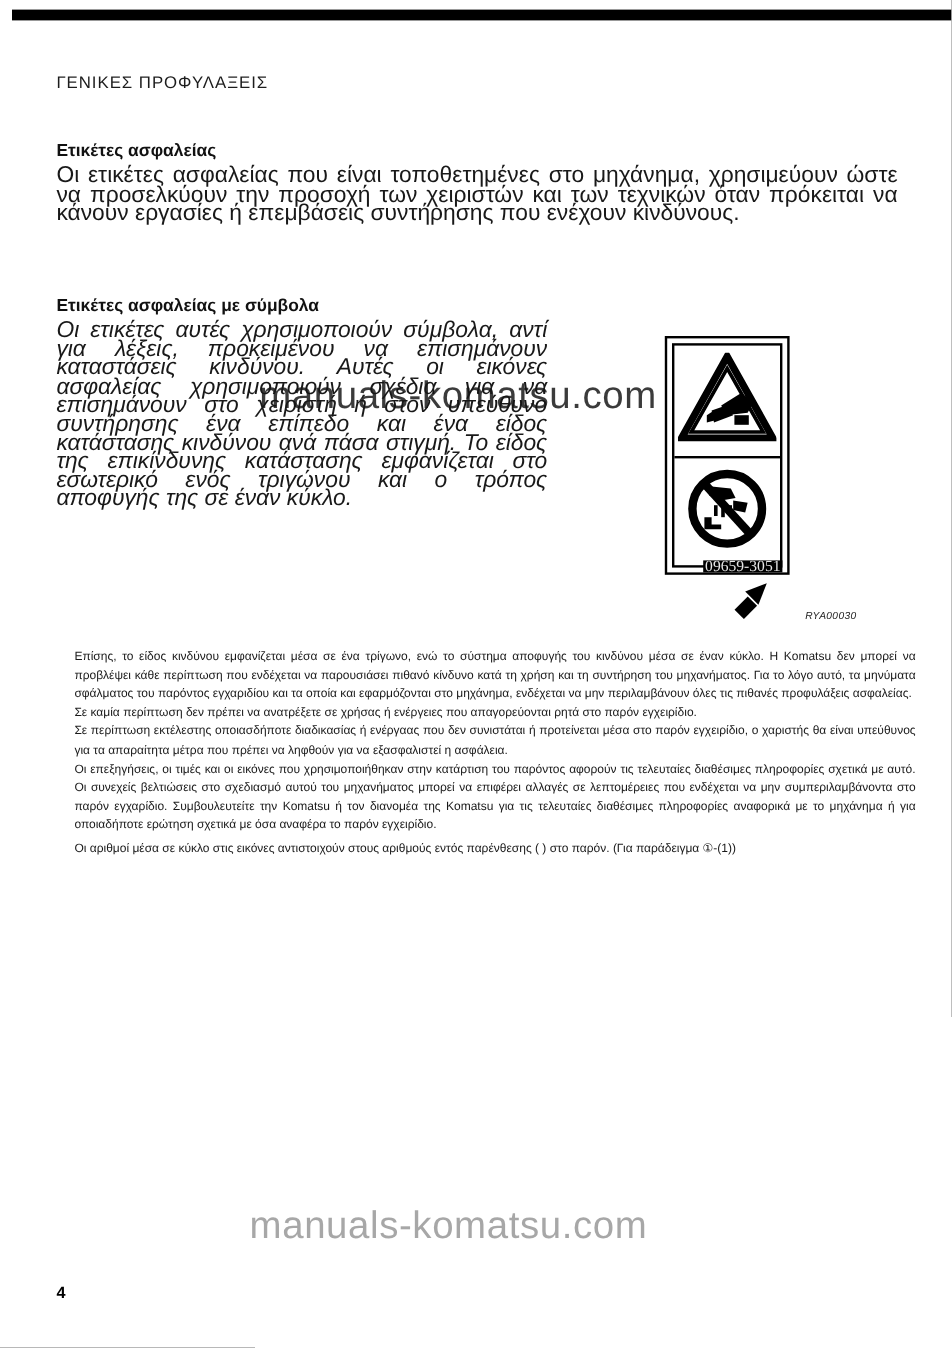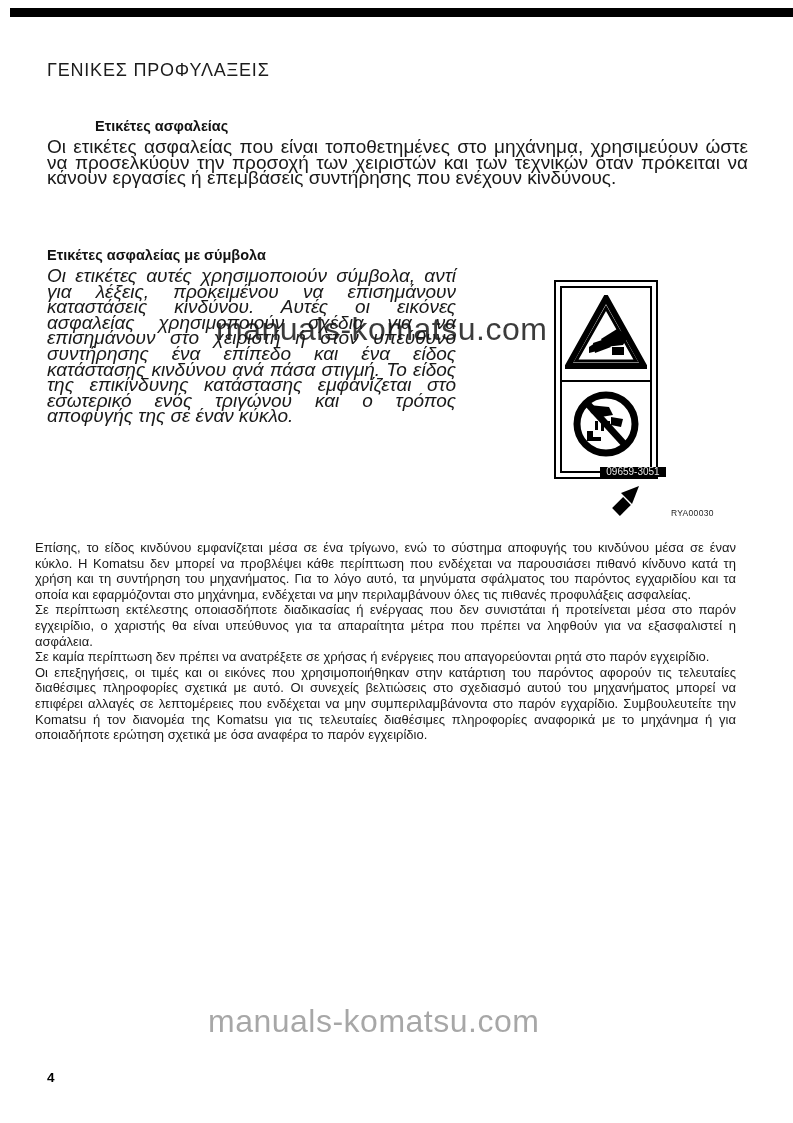--- a/index.html
+++ b/index.html
@@ -11,38 +11,38 @@
     font-family:"Liberation Sans", sans-serif;
     color:#141414;
     overflow:hidden;
   }
   .topbar {
     position:absolute; left:10px; top:8px;
     width:783px; height:9px; background:#000;
   }
   .header-title {
     position:absolute; left:47px; top:60px;
-    font-size:18px; letter-spacing:0.8px; color:#1c1c1c;
+    font-size:14px; letter-spacing:0.8px; color:#1c1c1c;
   }
   .sec-heading {
     position:absolute; left:47px;
     font-size:14.5px; font-weight:bold; color:#111;
   }
-  .sec1-heading { top:118px;margin-left:48px; }
+  .sec1-heading { top:118px; }
   .sec2-heading { top:247px;text-align:right; }
   .body-text {
     position:absolute; left:47px;
     font-size:19px; line-height:15.6px;
     text-align:justify; color:#191919;
   }
   .sec1-body { top:139px; width:701px; }
   .sec2-body { top:268px; width:409px;font-style:italic; }
   .main-body {
-    position:absolute; left:35px; top:540px; width:701px;
-    font-size:13px; line-height:15.6px; text-align:justify; color:#191919;
+    position:absolute; left:62px; top:540px; width:701px;
+    font-size:10px; line-height:15.6px; text-align:justify; color:#191919;
   }
   .main-body p { margin:0; }
   .main-body p.gap { margin-top:4px; }
 
   
   .safety-label {
     position:absolute; left:554px; top:280px;
     width:104px; height:199px;
     border:2px solid #000; background:#fff;
     padding:4px; box-sizing:border-box;
@@ -53,33 +53,33 @@
     display:flex; flex-direction:column;
   }
   .label-cell-top {
     height:50%; border-bottom:2px solid #000;
     display:flex; align-items:center; justify-content:center;
   }
   .label-cell-bottom {
     flex:1; display:flex; align-items:center; justify-content:center;
   }
   .part-band {
-    position:absolute; left:44px; bottom:0px;
+    position:absolute; left:30px; bottom:0px;
     width:66px; height:10px; background:#000;
-    color:#e6e6e6; font-size:10px; line-height:10px;
+    color:#e6e6e6; font-size:13px; line-height:10px;
     text-align:center; letter-spacing:0px; overflow:hidden;
-    font-family:Liberation Sans, sans-serif;
+    font-family:Liberation Serif, serif;
   }
   .label-arrow {
     position:absolute; left:608px; top:483px;
     width:34px; height:34px;
   }
   .figure-caption {
     position:absolute; left:671px; top:508px;
-    font-size:8.5px; color:#222; letter-spacing:0.3px;
+    font-size:8.5px; color:#222; letter-spacing:0.3px;font-style:italic;
   }
 
   
   .watermark {
     position:absolute;
     font-size:32px; letter-spacing:0.5px;
     white-space:nowrap; pointer-events:none;
     font-family:"Liberation Sans", sans-serif;
   }
   .watermark-top   { left:216px; top:311px; color:rgba(22,22,22,0.84); }
@@ -147,20 +147,21 @@
     </svg>
   </span>
 
   <div class="figure-caption">RYA00030</div>
 
   <div class="watermark watermark-top">manuals-komatsu.com</div>
   <div class="watermark watermark-bottom">manuals-komatsu.com</div>
 
   <div class="main-body">
     <p>Επίσης, το είδος κινδύνου εμφανίζεται μέσα σε ένα τρίγωνο, ενώ το σύστημα αποφυγής του κινδύνου μέσα σε έναν κύκλο.  Η Komatsu δεν μπορεί να προβλέψει κάθε περίπτωση που ενδέχεται να παρουσιάσει πιθανό κίνδυνο κατά τη χρήση και τη συντήρηση του μηχανήματος. Για το λόγο αυτό, τα μηνύματα σφάλματος του παρόντος εγχαριδίου και τα οποία και εφαρμόζονται στο μηχάνημα, ενδέχεται να μην περιλαμβάνουν όλες τις πιθανές προφυλάξεις ασφαλείας.</p>
+    <p>Σε καμία περίπτωση δεν πρέπει να ανατρέξετε σε χρήσας ή ενέργειες που απαγορεύονται ρητά στο παρόν εγχειρίδιο.</p>
     <p>Σε περίπτωση εκτέλεστης οποιασδήποτε διαδικασίας ή ενέργαας που δεν συνιστάται ή προτείνεται μέσα στο παρόν εγχειρίδιο, ο χαριστής θα είναι υπεύθυνος για τα απαραίτητα μέτρα που πρέπει να ληφθούν για να εξασφαλιστεί η ασφάλεια.</p>
-    <p>Σε καμία περίπτωση δεν πρέπει να ανατρέξετε σε χρήσας ή ενέργειες που απαγορεύονται ρητά στο παρόν εγχειρίδιο.</p>
     <p>Οι επεξηγήσεις, οι τιμές και οι εικόνες που χρησιμοποιήθηκαν στην κατάρτιση του παρόντος αφορούν τις τελευταίες διαθέσιμες πληροφορίες σχετικά με αυτό.  Οι συνεχείς βελτιώσεις στο σχεδιασμό αυτού του μηχανήματος μπορεί να επιφέρει αλλαγές σε λεπτομέρειες που ενδέχεται να μην συμπεριλαμβάνοντα στο παρόν εγχαρίδιο. Συμβουλευτείτε την Komatsu ή τον διανομέα της Komatsu για τις τελευταίες διαθέσιμες πληροφορίες αναφορικά με το μηχάνημα ή για οποιαδήποτε ερώτηση σχετικά με όσα αναφέρα το παρόν εγχειρίδιο.</p>
+    <p class="gap">Οι αριθμοί μέσα σε κύκλο στις εικόνες αντιστοιχούν στους αριθμούς εντός παρένθεσης ( ) στο παρόν.  (Για παράδειγμα ①-(1))</p>
   </div>
 
   <div class="page-number">4</div>
 
 </div>
 
 </body></html>

